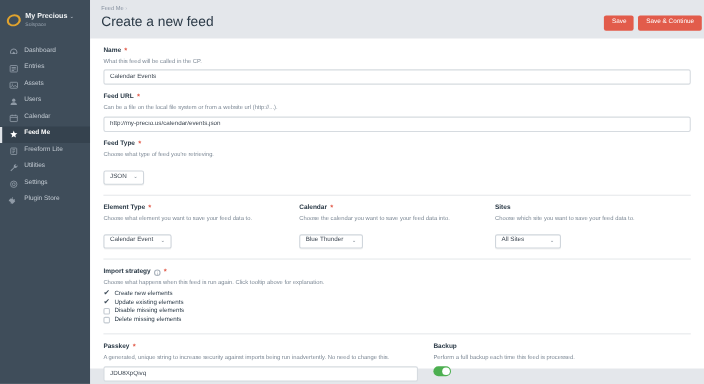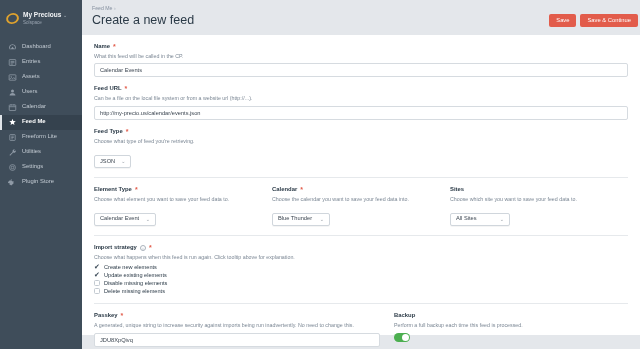--- a/index.html
+++ b/index.html
@@ -54,21 +54,21 @@
     font-size: 5.9px; color: #c3cbd3; white-space: nowrap; line-height: 1;
   }
   .nav-item.active .nav-label { color: #ffffff; font-weight: bold; }
 
   
   .main { flex: 1 1 auto; height: 349px; position: relative; background: #e4e7eb; }
 
   .topbar {
     background: #e4e7eb;
     padding: 6px 2px 7px 10px;
-    display: flex; align-items: center; justify-content: space-between;
+    display: flex; align-items: flex-end; justify-content: space-between;
   }
   .crumb { font-size: 5.2px; color: #8691a0; margin-bottom: 3px; line-height: 1; }
   .crumb .sep { color: #aab2bd; }
   .page-title { font-size: 12.5px; color: #2b3a47; font-weight: normal; line-height: 1.1; }
 
   .btn-row { display: flex; gap: 4px; padding-top: 7px; }
   .btn {
     background: #e25c4b;
     color: #ffffff;
     font-size: 5.8px;

